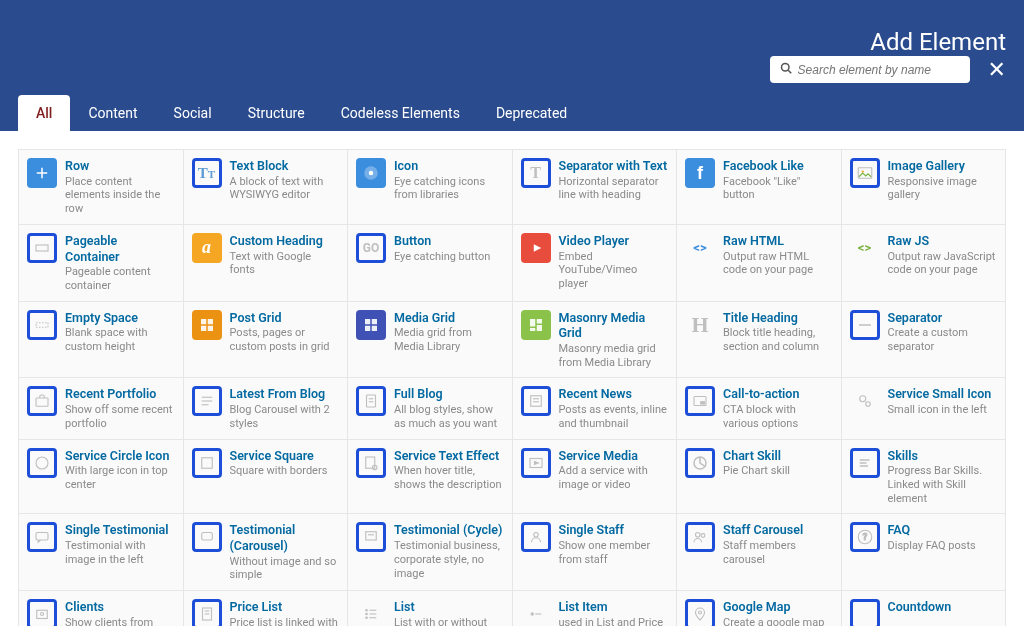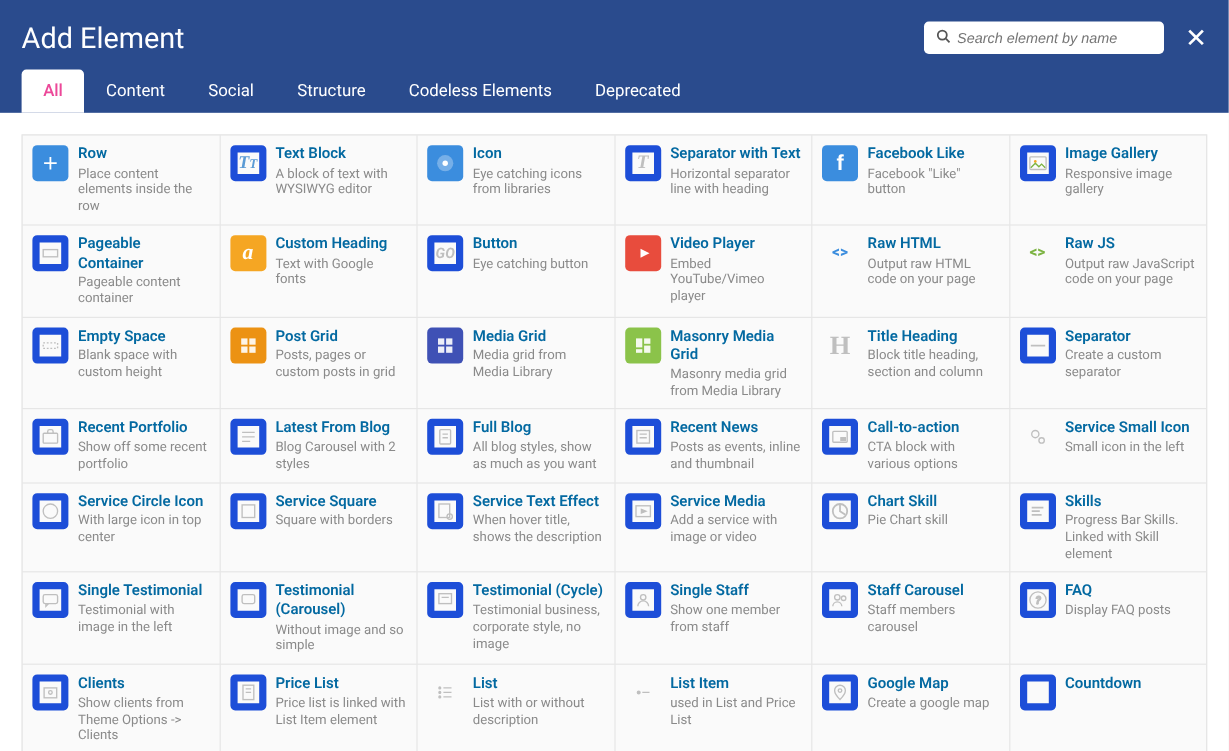--- a/index.html
+++ b/index.html
@@ -1,36 +1,36 @@
 <!DOCTYPE html>
 <html><head>
 <meta charset="utf-8">
 <style>
   * { box-sizing: border-box; margin: 0; padding: 0; }
   body { font-family: -apple-system, BlinkMacSystemFont, "Segoe UI", Roboto, "Helvetica Neue", Arial, sans-serif; background: #fff; width: 1024px; height: 626px; overflow: hidden; }
   .header { background: #2a4b8d; color: #fff; padding: 0 18px; }
-  .header-top { display: flex; align-items: flex-start; justify-content: space-between; padding-top: 18px; padding-bottom: 12px; }
+  .header-top { display: flex; align-items: flex-end; justify-content: space-between; padding-top: 28px; padding-bottom: 12px; flex-direction: column; }
   .title { font-size: 24px; font-weight: 400; }
   .search-wrap { display: flex; align-items: center; gap: 18px; }
   .search-box { background: #fff; border-radius: 4px; display: flex; align-items: center; padding: 6px 10px; width: 200px; }
   .search-box input { border: none; outline: none; font-size: 12px; font-style: italic; color: #999; width: 100%; padding-left: 6px; }
   .search-icon { color: #555; font-size: 12px; }
   .close-icon { font-size: 22px; color: #fff; cursor: pointer; font-weight: 300; }
   .tabs { display: flex; gap: 0; }
   .tab { padding: 10px 18px; font-size: 14px; cursor: pointer; color: #fff; border-radius: 4px 4px 0 0; }
-  .tab.active { background: #fff; color: #ec4899; font-weight: 500; }
+  .tab.active { background: #fff; color: #7f1d1d; font-weight: 500; }
   .grid { display: grid; grid-template-columns: repeat(6, 1fr); gap: 1px; background: #e6e6e6; border: 1px solid #e6e6e6; margin: 18px; }
   .cell { background: #fafafa; display: flex; align-items: flex-start; padding: 8px 8px; gap: 8px; min-height: 52px; cursor: pointer; }
   .icon-box { width: 30px; height: 30px; flex: 0 0 30px; border-radius: 4px; display: flex; align-items: center; justify-content: center; font-size: 14px; font-weight: 600; }
   .ic-blue { background: #3b8dde; color: #fff; }
   .ic-orange { background: #f5a623; color: #fff; }
   .ic-red { background: #e84c3d; color: #fff; }
   .ic-lime { background: #8bc34a; color: #fff; }
   .ic-indigo { background: #3f51b5; color: #fff; }
-  .ic-gray { background: transparent; color: #bfbfbf; border: 6px solid #1d4ed8; font-style: italic; }
+  .ic-gray { background: transparent; color: #bfbfbf; border: 3px solid #1d4ed8; }
   .ic-gray-noborder { background: transparent; color: #bfbfbf; }
   .ic-orange2 { background: #ec9213; color:#fff; }
   .cell-text { flex: 1; min-width: 0; line-height: 1.25; }
   .cell-title { color: #0369a1; font-weight: 600; font-size: 12.5px; }
   .cell-desc { color: #8a8a8a; font-size: 11px; margin-top: 1px; }
   .icon-box svg { width: 18px; height: 18px; }
 </style>
 </head>
 <body>
 

